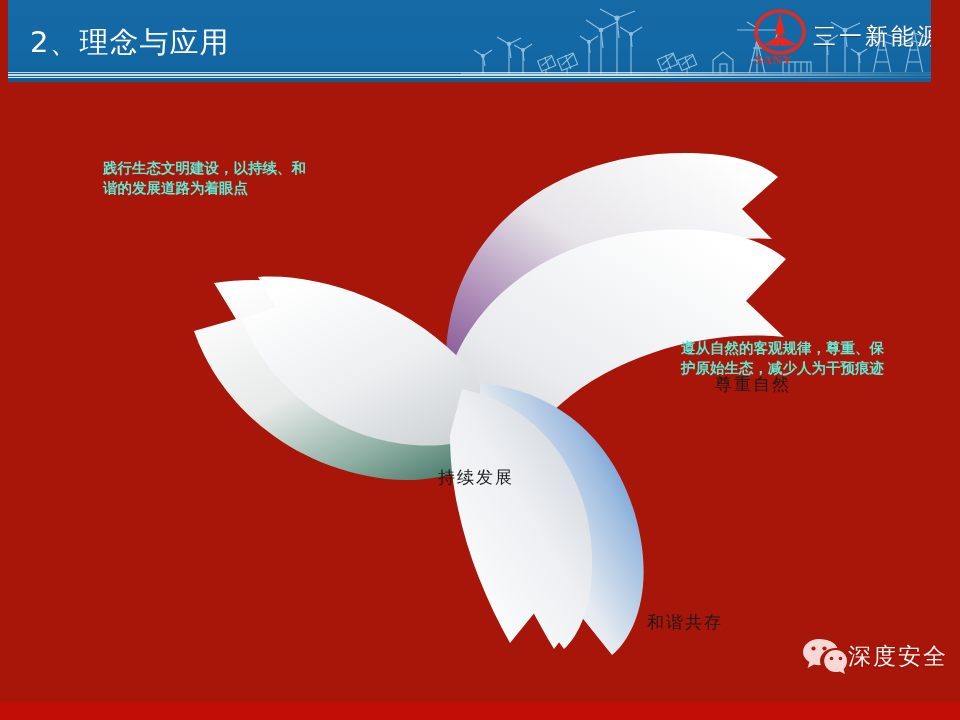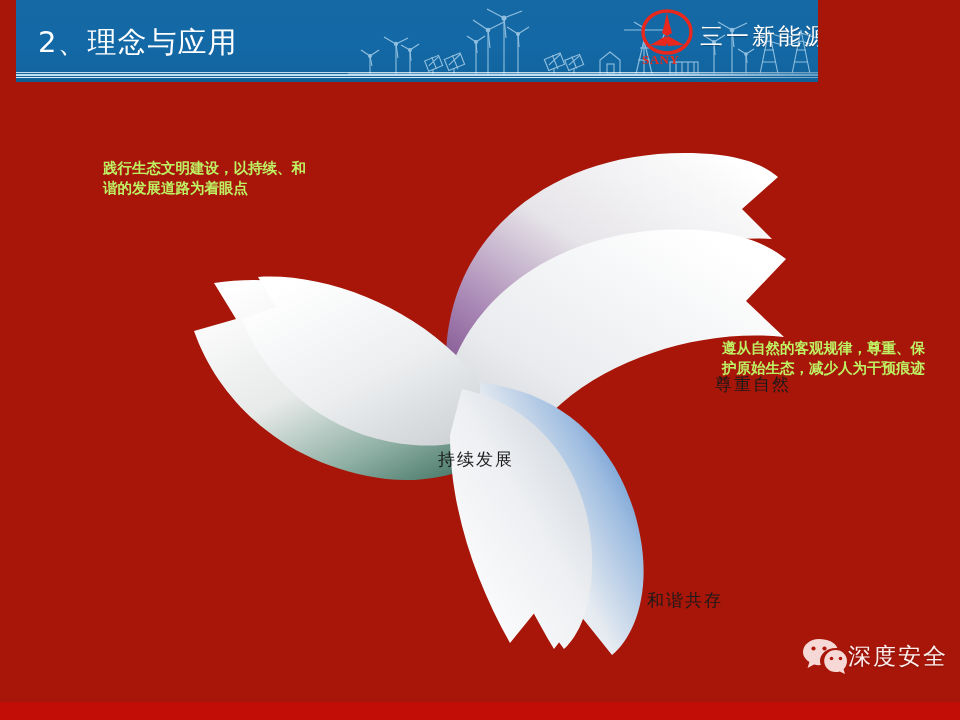--- a/index.html
+++ b/index.html
@@ -5,21 +5,21 @@
   html,body{margin:0;padding:0;}
   body{
     width:960px;height:720px;overflow:hidden;
     font-family:"Liberation Sans","DejaVu Sans",sans-serif;
     background:#A71608;
   }
   .slide{position:relative;width:960px;height:720px;overflow:hidden;background:#A71608;}
 
   
   .header{
-    position:absolute;left:16px;top:0;width:802px;height:82px;
+    position:absolute;left:8px;top:0;width:923px;height:82px;
     background:linear-gradient(180deg,#1569A4 0%,#1369A6 55%,#11639C 100%);
     overflow:hidden;
   }
   .header-skyline{position:absolute;right:0;top:0;width:470px;height:82px;}
   .header-title{
     position:absolute;left:22px;top:23px;
     color:#FFFFFF;font-size:29px;letter-spacing:1px;
     font-family:"DejaVu Sans","Liberation Sans",sans-serif;
     white-space:nowrap;
   }
@@ -46,22 +46,22 @@
   }
 
   
   .pinwheel{position:absolute;left:150px;top:115px;width:640px;height:540px;}
 
   .blade-label{
     position:absolute;color:#1A1A1A;font-size:17px;letter-spacing:2px;
     white-space:nowrap;font-family:"DejaVu Sans","Liberation Sans",sans-serif;
   }
   .lbl-top{left:565px;top:258px;}
-  .lbl-left{left:288px;top:333px;}
-  .lbl-bottom{left:497px;top:474px;}
+  .lbl-left{left:288px;top:351px;}
+  .lbl-bottom{left:497px;top:496px;}
 
   
   .hub{
     position:absolute;left:418px;top:285px;width:128px;height:128px;border-radius:50%;
     background:
       radial-gradient(ellipse 62% 48% at 50% 16%, rgba(255,255,255,.90) 0%, rgba(255,160,150,.55) 38%, rgba(255,255,255,0) 62%),
       linear-gradient(180deg,#F0514A 0%,#DE241C 34%,#B50F06 72%,#98110A 100%);
     box-shadow:0 0 0 4px rgba(255,255,255,.92), 0 6px 16px rgba(0,0,0,.35);
     z-index:40;
   }
@@ -73,25 +73,25 @@
   .hub-label{
     position:absolute;left:0;top:0;width:100%;height:100%;
     display:flex;align-items:center;justify-content:center;
     color:#FFFFFF;font-size:27px;letter-spacing:3px;
     font-family:"DejaVu Sans","Liberation Sans",sans-serif;
     text-shadow:0 1px 2px rgba(90,0,0,.75), 0 0 1px rgba(0,0,0,.5);
   }
 
   
   .note{
-    position:absolute;color:#bef264;font-size:14.5px;line-height:20px;
+    position:absolute;color:#5eead4;font-size:14.5px;line-height:20px;
     font-family:"DejaVu Sans","Liberation Sans",sans-serif;font-weight:bold;
   }
   .note-tl{left:103px;top:158px;width:215px;}
-  .note-r {left:681px;top:338px;width:205px;margin-left:41px;}
+  .note-r {left:681px;top:338px;width:205px;}
   .note-bl{left:103px;top:551px;width:245px;}
 
   
   .footer-strip{position:absolute;left:0;bottom:0;width:960px;height:18px;background:#C20C06;}
   .wm{position:absolute;right:12px;bottom:44px;display:flex;align-items:center;}
   .wm-text{
     color:#FDEDEC;font-size:23px;letter-spacing:2px;
     font-family:"DejaVu Sans","Liberation Sans",sans-serif;
     text-shadow:0 1px 2px rgba(0,0,0,.25);
   }

